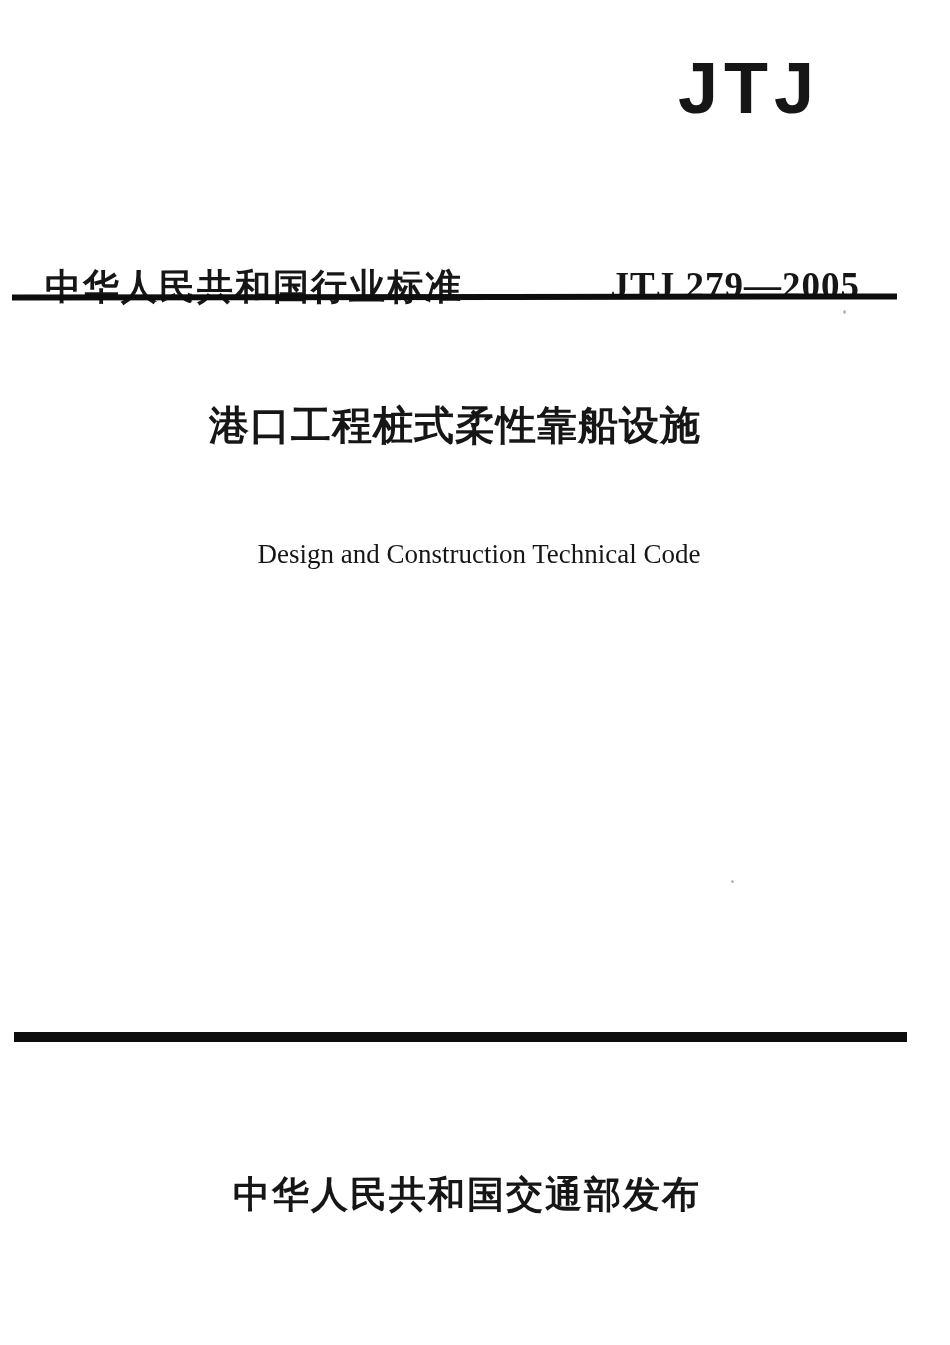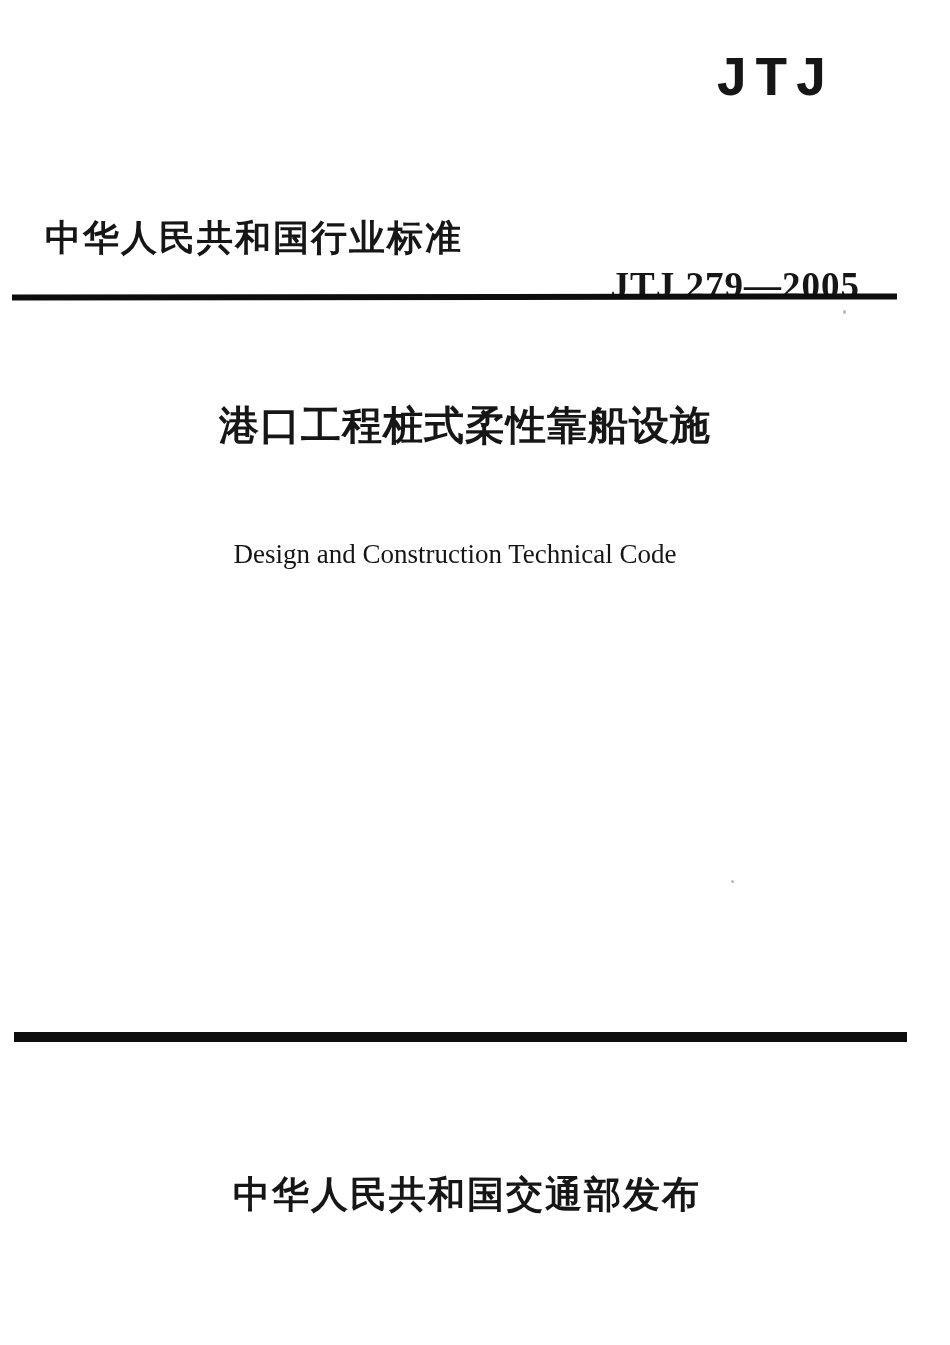--- a/index.html
+++ b/index.html
@@ -15,37 +15,36 @@
     color: var(--ink, #161616);
     font-family: "Liberation Sans", "DejaVu Sans", sans-serif;
     overflow: hidden;
   }
 
   
   .jtj-logo {
     position: absolute;
     top: 52px;
     left: 678px;
-    font-family: Liberation Mono, monospace;
+    font-family: Liberation Sans, sans-serif;
     font-weight: bold;
-    font-size: 56px;
+    font-size: 72px;
     letter-spacing: 6px;
     line-height: 1;
-    margin-left: 37px;
   }
 
   
   .header-row {
     position: absolute;
     top: 216px;
     left: 45px;
     width: 815px;
     display: flex;
     justify-content: space-between;
-    align-items: flex-start;
+    align-items: flex-end;
   }
   .standard-class {
     font-weight: bold;
     font-size: 36px;
     letter-spacing: 2px;
     line-height: 1.2;
   }
   .standard-number {
     font-family: "Liberation Serif", "DejaVu Serif", serif;
     font-weight: bold;
@@ -78,34 +77,34 @@
   .title-cn {
     position: absolute;
     top: 396px;
     left: 0;
     width: 910px;
     text-align: center;
     font-weight: bold;
     font-size: 40px;
     letter-spacing: 1px;
     line-height: 58px;
-    margin-left: 10px;
   }
 
   
   .title-en {
     position: absolute;
     top: 530px;
     left: 0;
     width: 910px;
     text-align: center;
     font-family: "Liberation Serif", "DejaVu Serif", serif;
     font-size: 27px;
     line-height: 48px;
     font-weight: normal;
+    padding-left: 24px;
   }
 
   
   .dates-row {
     position: absolute;
     top: 960px;
     left: 45px;
     width: 840px;
     display: flex;
     justify-content: space-between;

